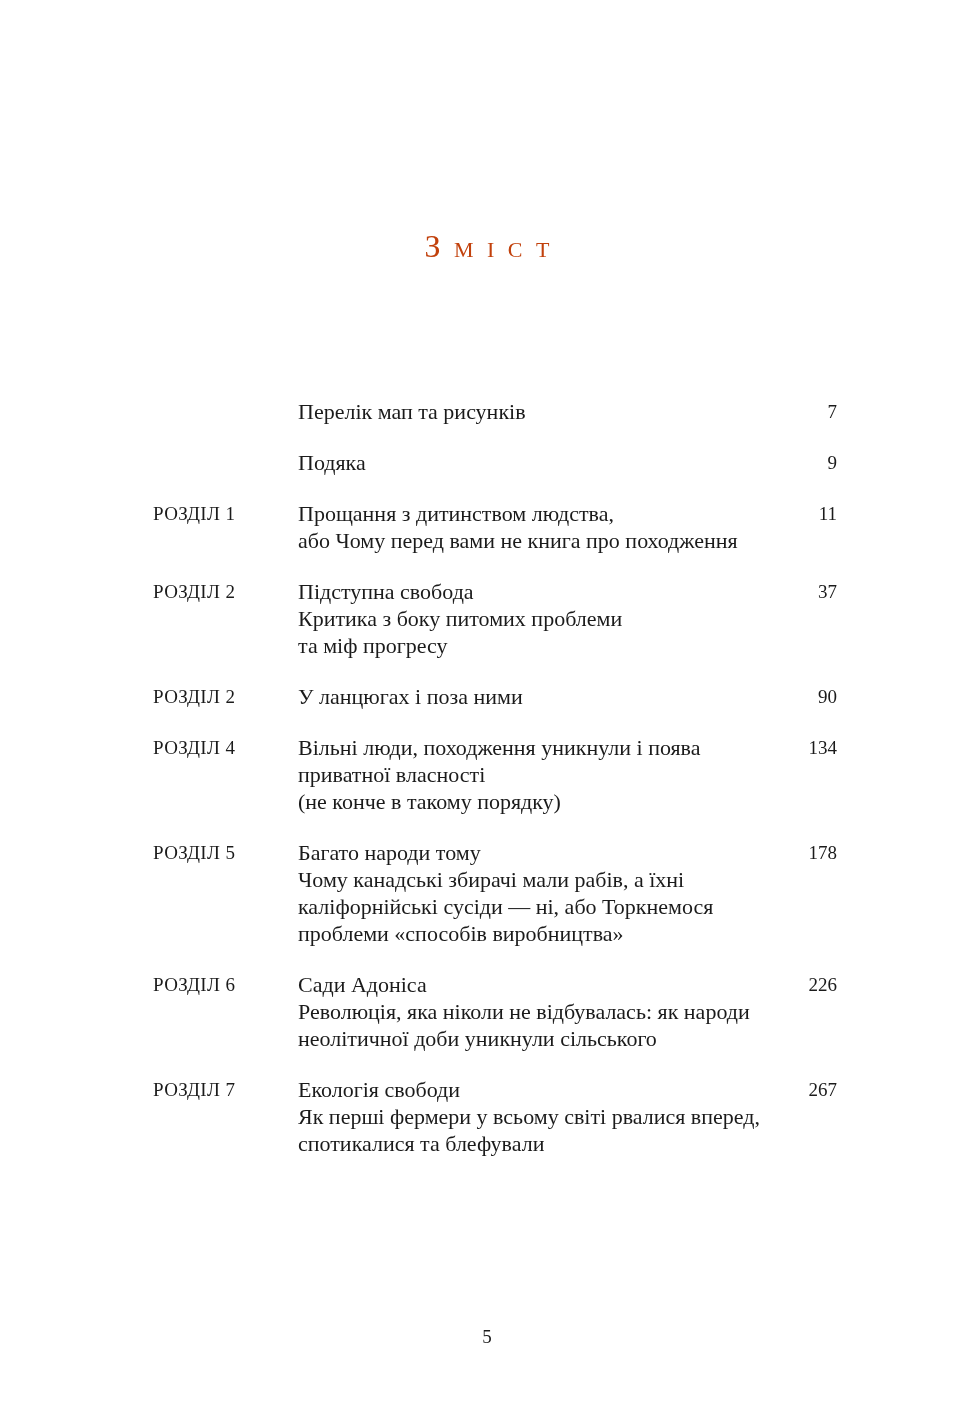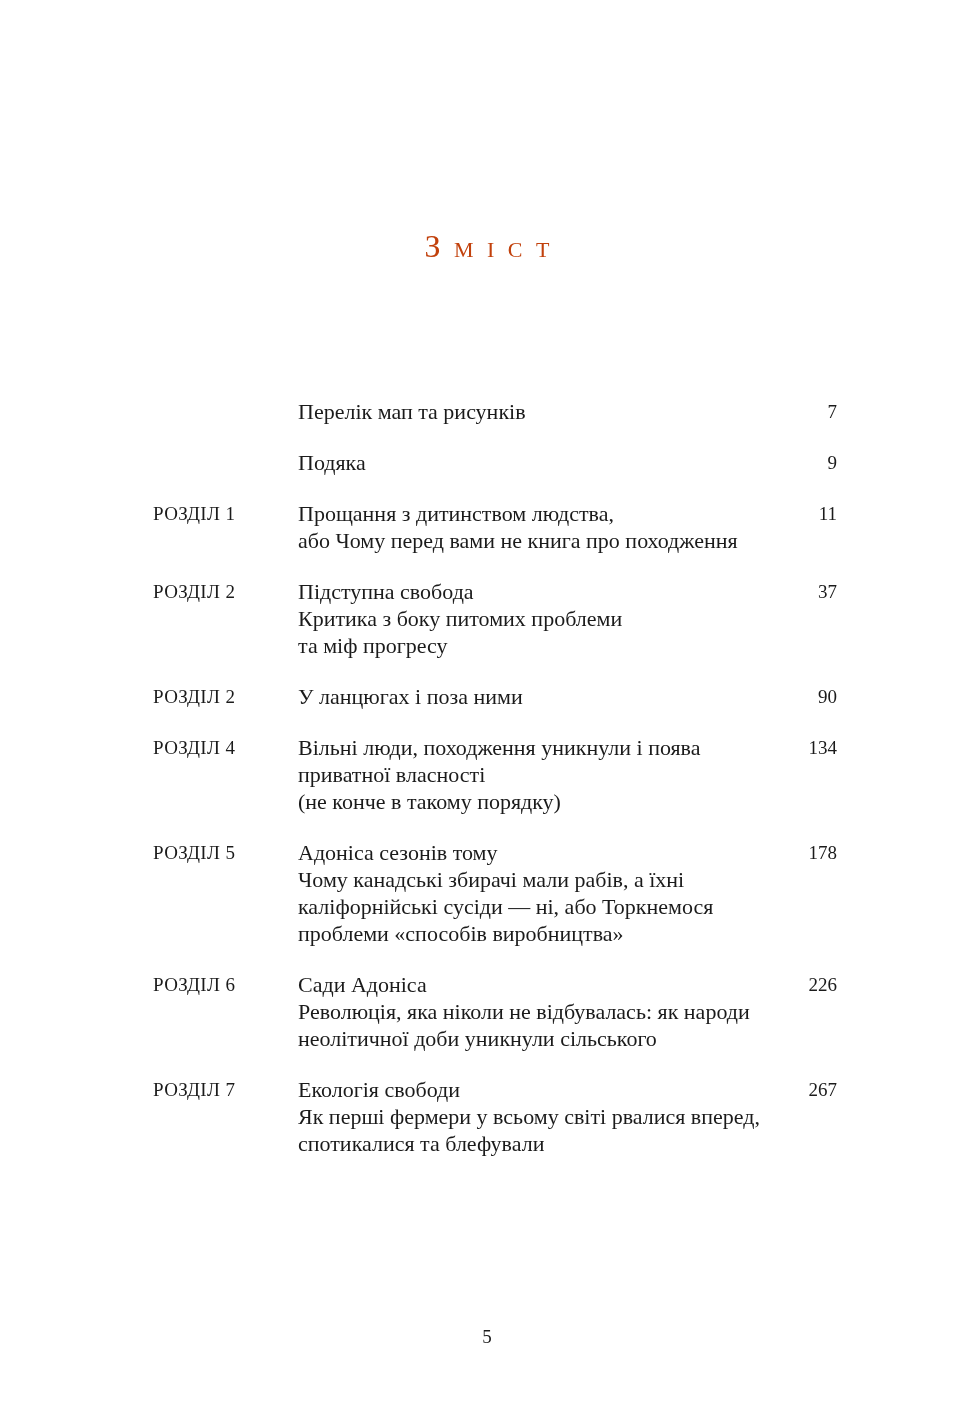--- a/index.html
+++ b/index.html
@@ -126,21 +126,21 @@
         <div class="toc-body">
           <div class="toc-line">Вільні люди, походження уникнули і поява</div>
           <div class="toc-line">приватної власності</div>
           <div class="toc-line italic">(не конче в такому порядку)</div>
         </div>
         <div class="toc-page">134</div>
       </div>
       <div class="toc-entry">
         <div class="toc-label">РОЗДІЛ 5</div>
         <div class="toc-body">
-          <div class="toc-line">Адоніса сезонів тому</div>
+          <div class="toc-line">Багато народи тому</div>
           <div class="toc-line italic">Чому канадські збирачі мали рабів, а їхні</div>
           <div class="toc-line italic">каліфорнійські сусіди — ні, або Торкнемося</div>
           <div class="toc-line italic">проблеми «способів виробництва»</div>
         </div>
         <div class="toc-page">178</div>
       </div>
       <div class="toc-entry">
         <div class="toc-label">РОЗДІЛ 6</div>
         <div class="toc-body">
           <div class="toc-line">Сади Адоніса</div>

